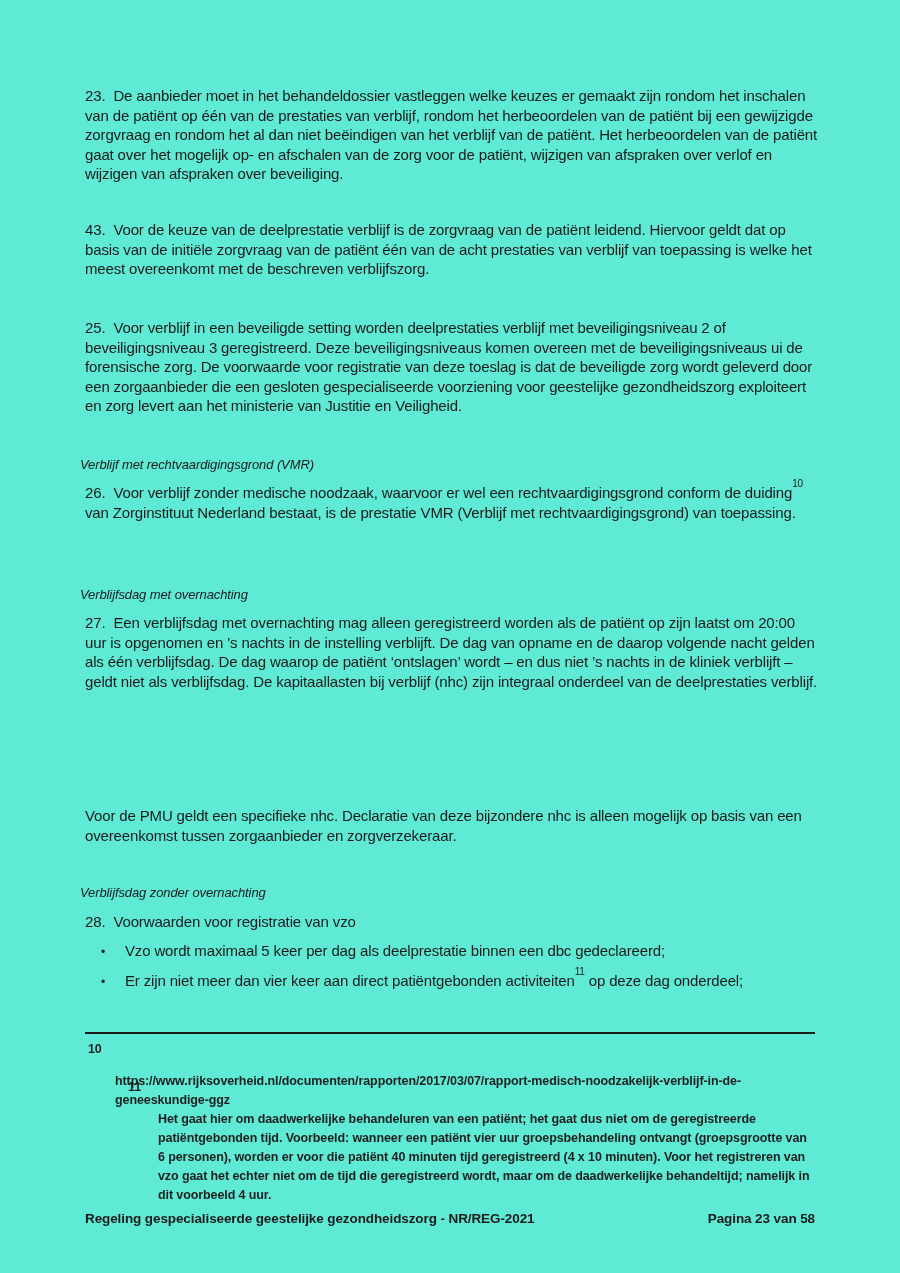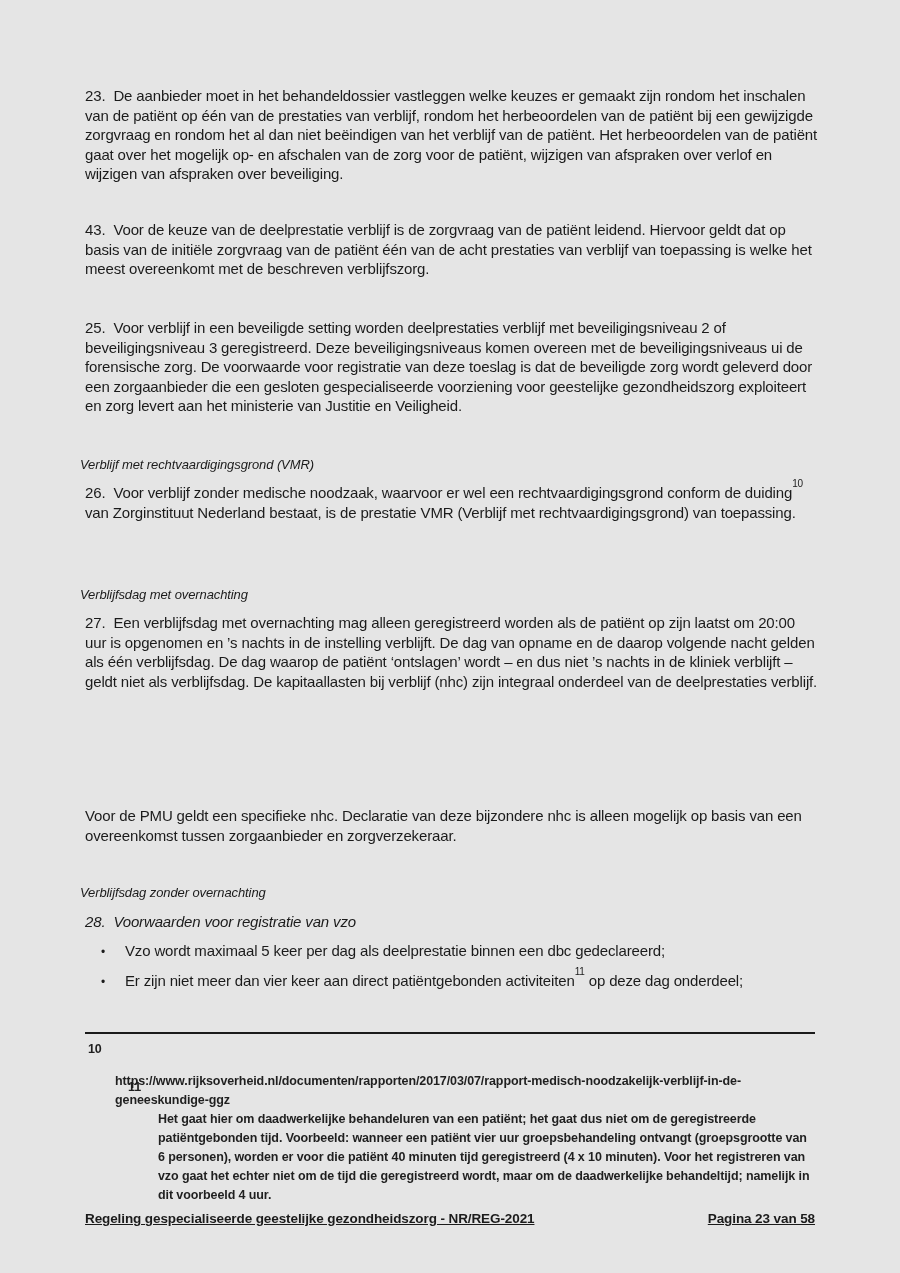--- a/index.html
+++ b/index.html
@@ -1,20 +1,20 @@
 <!DOCTYPE html>
 <html><head>
 <meta charset="utf-8">
 <style>
   html, body { margin: 0; padding: 0; background: #ffffff; }
   .page {
     position: relative;
     width: 900px;
     height: 1273px;
-    background: #e5e5e5;
+    background: #5eead4;
     font-family: "Liberation Sans", sans-serif;
     color: #1b1b1b;
     overflow: hidden;
   }
   .para {
     position: absolute;
     left: 85px;
     width: 733px;
     font-size: 15px;
     line-height: 19.6px;
@@ -78,34 +78,33 @@
   .footer {
     position: absolute;
     left: 85px;
     top: 1211px;
     width: 730px;
     display: flex;
     justify-content: space-between;
     font-size: 13.5px;
     font-weight: 700;
     letter-spacing: -0.1px;
-    text-decoration: underline;
   }
   
   .p23 { top: 86px; }
   .p24 { top: 220px; }
   .p25 { top: 318px; }
   .h-vmr { top: 455px; }
   .p26 { top: 483px; }
   .h-vmo { top: 585px; }
   .p27 { top: 613px; }
   .h-toeslag { top: 749px; }
   .p-pmu { top: 806px; }
   .h-vzo { top: 883px; }
-  .p28 { top: 912px; font-style: italic; }
+  .p28 { top: 912px; }
   .b1 { top: 941px; }
   .b2 { top: 971px; }
   .rule-pos { top: 1032px; }
 </style>
 </head>
 <body>
 
 <div class="page">
 
   <div class="para p23">23.  De aanbieder moet in het behandeldossier vastleggen welke keuzes er gemaakt zijn rondom het inschalen van de patiënt op één van de prestaties van verblijf, rondom het herbeoordelen van de patiënt bij een gewijzigde zorgvraag en rondom het al dan niet beëindigen van het verblijf van de patiënt. Het herbeoordelen van de patiënt gaat over het mogelijk op- en afschalen van de zorg voor de patiënt, wijzigen van afspraken over verlof en wijzigen van afspraken over beveiliging.</div>

